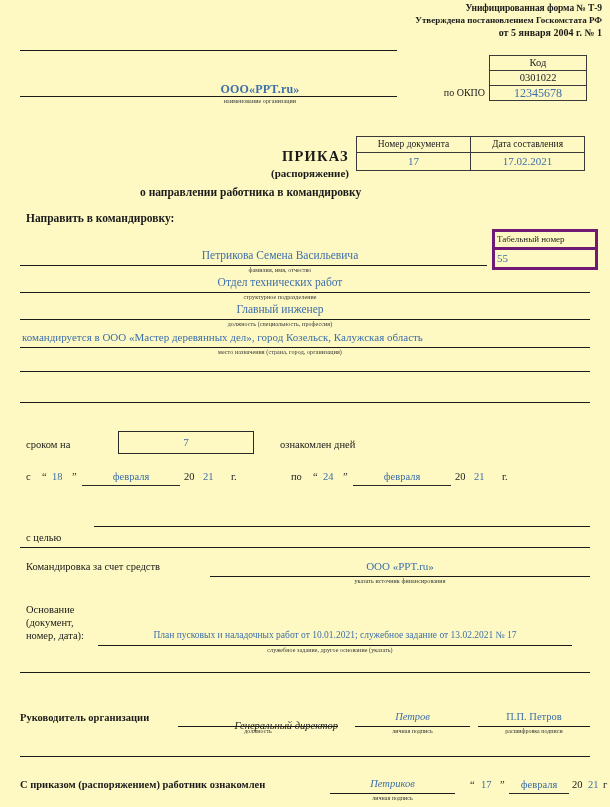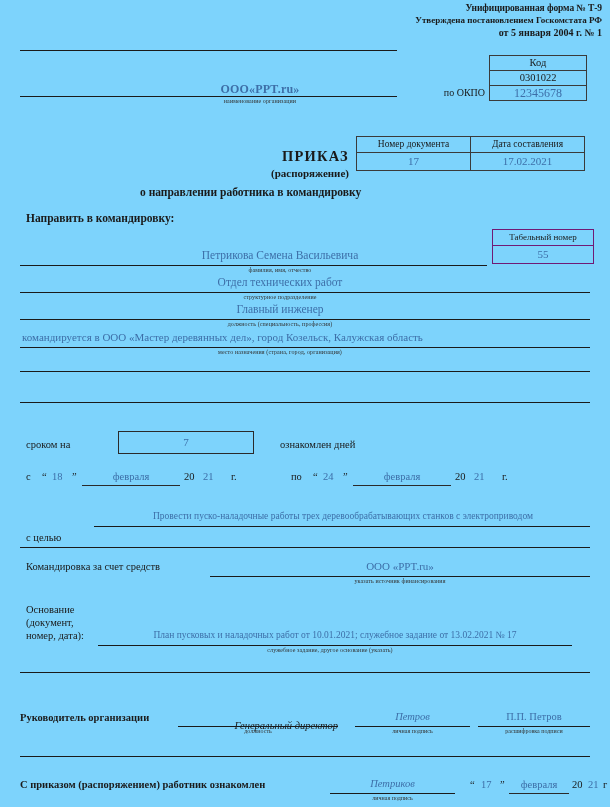--- a/index.html
+++ b/index.html
@@ -12,21 +12,21 @@
     height: 807px;
     position: relative;
     font-family: "Liberation Serif", "DejaVu Serif", serif;
     color: #1a1a1a;
     overflow: hidden;
   }
   .page {
     position: relative;
     width: 610px;
     height: 807px;
-    background: #7dd3fc;
+    background: #fef9c3;
   }
   
   .abs { position: absolute; }
 
   .ink { color: #3d6fa8; }
   .rule { position: absolute; border-bottom: 1.2px solid #1a1a1a; }
   .rule-thin { position: absolute; border-bottom: 1px solid #2a2a2a; }
 
   .hdr {
     font-size: 9.5px;
@@ -114,22 +114,22 @@
     line-height: 17px;
   }
 
   .section-head {
     font-size: 11.5px;
     font-weight: bold;
   }
 
   table.tabbox { border-collapse: collapse; }
   table.tabbox td {
-    border: 1px solid #701a75;
-    text-align: center;
+    border: 3px solid #701a75;
+    text-align: left;
     font-size: 9px;
     height: 15px;
     line-height: 15px;
     padding: 0 2px;
   }
   table.tabbox td.val {
     font-size: 11px;
     height: 17px;
     line-height: 17px;
   }
@@ -271,21 +271,20 @@
   <div class="abs plain" style="left:313px; top:471px;">“</div>
   <div class="abs plain ink" style="left:323px; top:471px;">24</div>
   <div class="abs plain" style="left:343px; top:471px;">”</div>
   <div class="abs plain ink" style="left:355px; top:471px; width:94px; text-align:center;">февраля</div>
   <div class="rule-thin" style="left:353px; top:485px; width:98px;"></div>
   <div class="abs plain" style="left:455px; top:471px;">20</div>
   <div class="abs plain ink" style="left:474px; top:471px;">21</div>
   <div class="abs plain" style="left:502px; top:471px;">г.</div>
 
   <div class="abs plain" style="left:26px; top:532px;">с целью</div>
-  <div class="abs ink" style="left:96px; top:511px; width:494px; font-size:9.5px; text-align:center;">Провести пуско-наладочные работы трех деревообрабатывающих станков с электроприводом</div>
   <div class="rule" style="left:94px; top:526px; width:496px;"></div>
 
   <div class="rule" style="left:20px; top:547px; width:570px;"></div>
 
   <div class="abs plain" style="left:26px; top:561px;">Командировка за счет средств</div>
   <div class="abs ink" style="left:210px; top:560px; width:380px; font-size:11px; text-align:center;">ООО «PPT.ru»</div>
   <div class="rule" style="left:210px; top:576px; width:380px;"></div>
   <div class="abs caption" style="left:210px; top:577px; width:380px;">указать источник финансирования</div>
 
   <div class="abs plain" style="left:26px; top:604px;">Основание</div>

